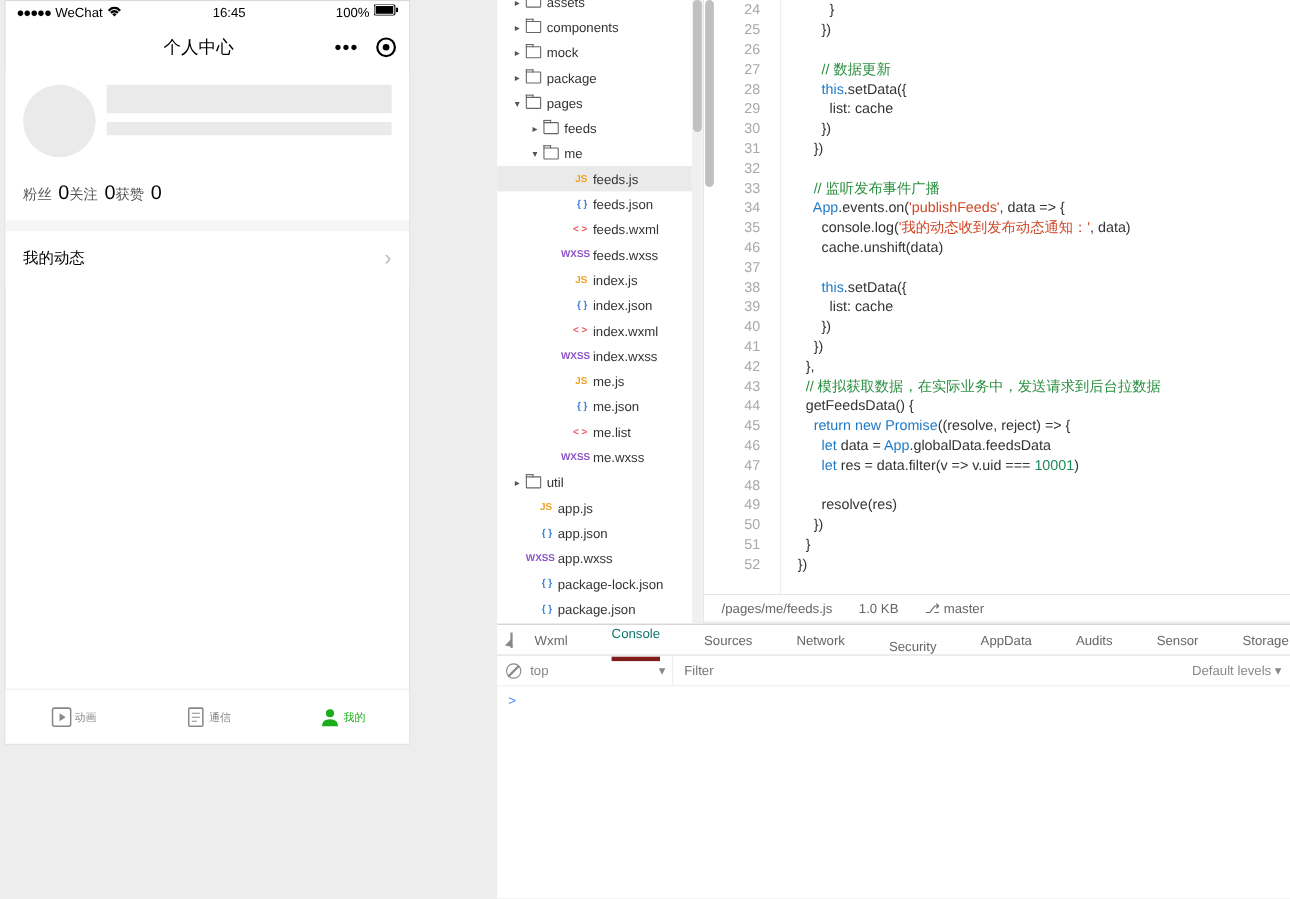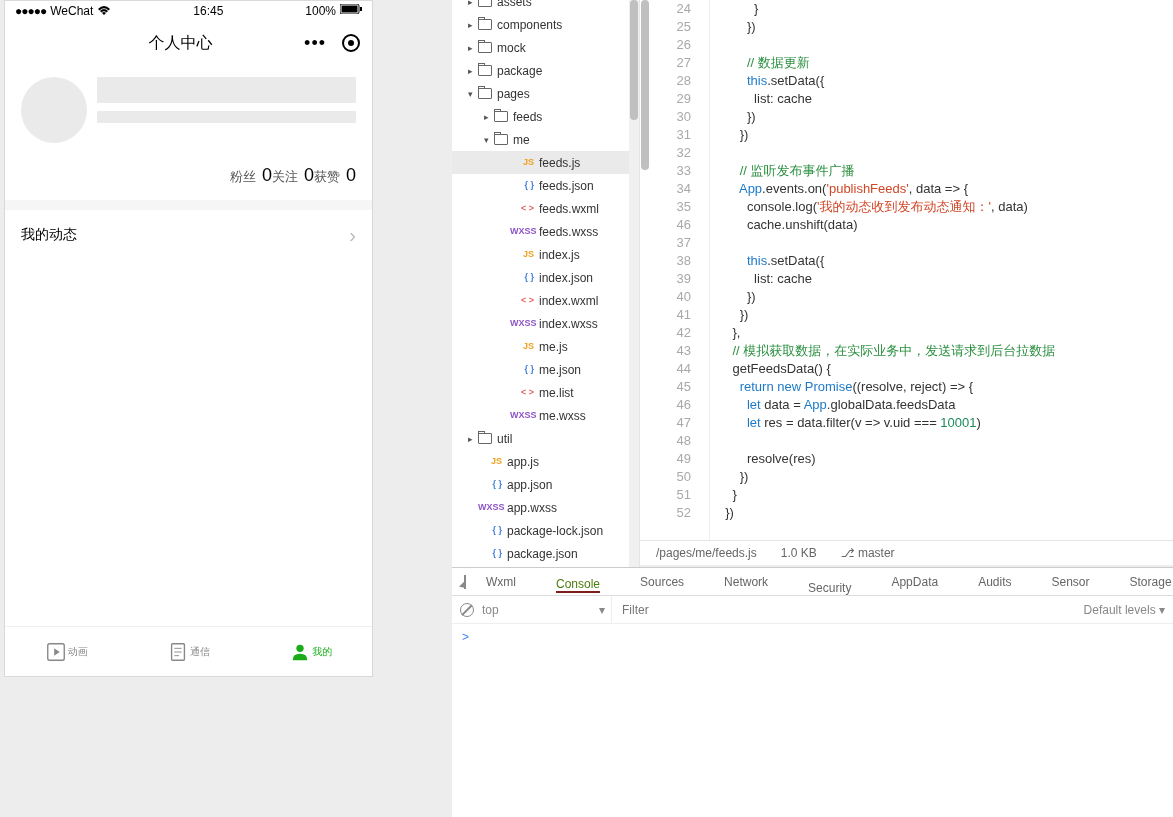--- a/index.html
+++ b/index.html
@@ -17,21 +17,21 @@
 .capsule-dots { font-size: 18px; letter-spacing: 1px; }
 .capsule-target { width: 18px; height: 18px; border: 2px solid #000; border-radius: 50%; display: flex; align-items: center; justify-content: center; }
 .capsule-target::after { content: ""; width: 6px; height: 6px; background: #000; border-radius: 50%; }
 
 .profile { padding: 12px 16px 8px; background: #fff; }
 .profile-top { display: flex; gap: 10px; align-items: flex-start; }
 .avatar { width: 66px; height: 66px; border-radius: 50%; background: #eaeaea; }
 .name-block { flex: 1; }
 .name-line { height: 26px; background: #eaeaea; margin-bottom: 8px; border-radius: 1px; }
 .name-line.small { height: 12px; }
-.stats { display: flex; justify-content: flex-end; margin-top: 16px; padding: 6px 0; }
+.stats { display: flex; justify-content: flex-start; margin-top: 16px; padding: 6px 0; }
 .stat { display: flex; align-items: baseline; gap: 6px; font-size: 13px; color: #555; }
 .stat .num { font-size: 18px; color: #000; }
 
 .gap { height: 10px; background: #f6f6f6; }
 .list-cell { height: 50px; display: flex; align-items: center; justify-content: space-between; padding: 0 16px; background: #fff; font-size: 14px; }
 .chev { color: #bbb; font-size: 20px; }
 
 .tabbar { position: absolute; bottom: 0; left: 0; right: 0; height: 50px; border-top: 1px solid #eee; display: flex; background: #fff; }
 .tab { flex: 1; display: flex; align-items: center; justify-content: center; font-size: 10px; color: #888; gap: 1px; }
 .tab.active { color: #1aad19; }
@@ -58,21 +58,21 @@
 .code { padding-left: 8px; white-space: pre; color: #333; }
 .c-kw { color: #1e7ac7; }
 .c-str { color: #d14626; }
 .c-cmt { color: #2a8f3f; }
 .c-num { color: #1a8a5a; }
 .editor-status { position: absolute; left: 640px; top: 540px; right: 0; height: 25px; border-top: 1px solid #e5e5e5; background: #fff; display: flex; align-items: center; gap: 24px; padding: 0 16px; font-size: 12px; color: #666; }
 
 
 .devtools { position: absolute; left: 452px; top: 567px; right: 0; bottom: 0; background: #fff; border-top: 1px solid #ccc; }
 .dt-tabs { height: 28px; display: flex; align-items: center; gap: 20px; padding: 0 12px; font-size: 12px; color: #666; border-bottom: 1px solid #ddd; }
-.dt-tab.active { color: #4d7c0f; border-bottom: 2px solid #7f1d1d; padding-bottom: 0; margin-bottom: -6px; }
+.dt-tab.active { color: #0f766e; border-bottom: 4px solid #7f1d1d; padding-bottom: 14px; margin-bottom: -6px; }
 .dt-filter { height: 28px; display: flex; align-items: center; padding: 0 8px; gap: 8px; border-bottom: 1px solid #eee; font-size: 12px; color: #888; }
 .dt-scope { display: flex; align-items: center; gap: 6px; width: 130px; border-right: 1px solid #eee; height: 100%; }
 .dt-filter input { flex: 0 0 260px; border: none; outline: none; font-size: 12px; padding: 2px; }
 .dt-body { padding: 6px 10px; font-family: monospace; font-size: 12px; color: #4285f4; }
 .no-sym { width: 14px; height: 14px; border: 1.5px solid #888; border-radius: 50%; position: relative; }
 .no-sym::after { content: ""; position: absolute; width: 1.5px; height: 14px; background: #888; left: 5px; top: -1px; transform: rotate(45deg); }
 .inspect-sym { width: 14px; height: 14px; border: 1.5px solid #888; position: relative; }
 .inspect-sym::after { content: ""; position: absolute; width: 0; height: 0; border-left: 6px solid #888; border-top: 4px solid transparent; border-bottom: 4px solid transparent; right: -2px; bottom: -2px; transform: rotate(45deg); }
 .ed-thumb { position:absolute; left:641px; top:0; width:8px; height:170px; background:#c0c0c0; border-radius:4px; }
 </style>

